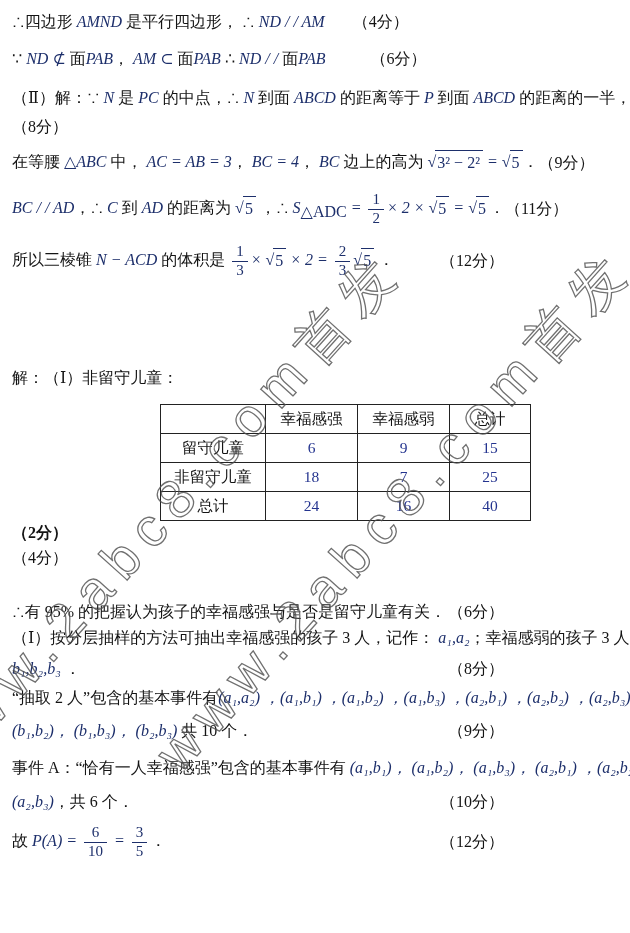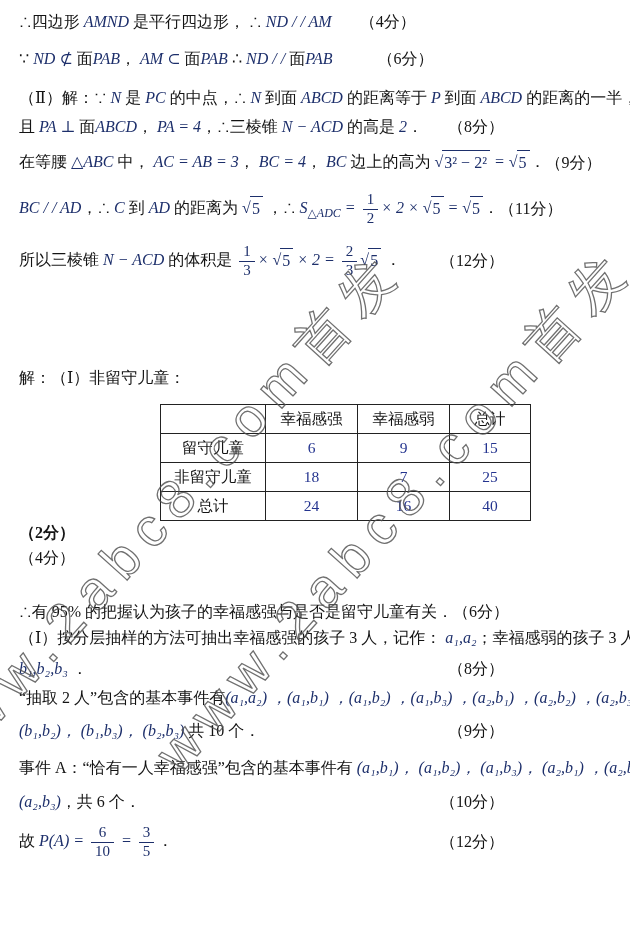--- a/index.html
+++ b/index.html
@@ -1,37 +1,37 @@
 <!DOCTYPE html>
 <html><head>
 <meta charset="utf-8">
 <style>
   html,body{margin:0;padding:0;background:#ffffff;}
   body{width:630px;height:933px;overflow:hidden;}
   .page{position:relative;width:630px;height:933px;background:#fff;
         font-family:"Liberation Serif","DejaVu Serif",serif;color:#141414;overflow:hidden;}
-  .line{position:absolute;left:12px;right:6px;font-size:16px;line-height:1.5;white-space:nowrap;margin-left:7px;}
+  .line{position:absolute;left:12px;right:6px;font-size:16px;line-height:1.5;white-space:nowrap;}
   .flexline{display:flex;justify-content:space-between;align-items:center;padding-right:120px;}
   .endline{display:flex;justify-content:flex-start;align-items:center;padding-right:110px;font-weight:bold;}
   .cn{font-style:normal;color:#141414;}
   .math{font-style:italic;color:#1d2f6b;}
   .score{font-style:normal;color:#141414;white-space:nowrap;}
   .gap28{margin-left:28px;}
   .gap45{margin-left:45px;}
   .heading{font-weight:bold;font-size:17px;letter-spacing:.5px;}
   
   .frac{display:inline-flex;flex-direction:column;text-align:center;vertical-align:middle;
         margin:0 3px;font-size:15px;line-height:1.18;color:#1d2f6b;font-style:normal;}
   .fn{border-bottom:1.2px solid #1d2f6b;padding:0 4px;}
   .fd{padding:0 4px;}
   
   .sqrt{display:inline-flex;align-items:flex-start;color:#1d2f6b;font-style:normal;}
   .rsym{font-style:normal;}
   .rad{border-top:1.2px solid #1d2f6b;padding:0 3px 0 2px;margin-left:-1px;}
-  .ssub{font-size:12px;font-style:italic;color:#1d2f6b;vertical-align:-4px;}
+  .ssub{font-size:16px;color:#1d2f6b;vertical-align:-4px;}
   
   .ctable{position:absolute;left:160px;top:404px;border-collapse:collapse;}
   .ctable td{border:1.2px solid #222;text-align:center;font-size:15.5px;padding:1px 4px;height:26px;}
   .col0{width:96px;} .col1{width:83px;} .col2{width:83px;} .col3{width:72px;}
   .tnum{color:#24348f;}
   
   .wm{position:absolute;white-space:nowrap;font-family:"Liberation Sans","DejaVu Sans",sans-serif;
       font-size:54px;letter-spacing:12px;color:transparent;
       -webkit-text-stroke:1.3px #4d4d4d;opacity:.8;pointer-events:none;z-index:5;
       transform:translate(-50%,-50%) rotate(-48deg);}
@@ -46,21 +46,20 @@
   <div class="wm wm1">www.2abc8.com首发</div>
   <div class="wm wm2">www.2abc8.com首发</div>
 
   <div class="line" style="top:10px"><span class="cn">∴四边形 </span><span class="math">AMND</span><span class="cn"> 是平行四边形， ∴ </span><span class="math">ND / / AM</span><span class="score gap28">（4分）</span></div>
 
   <div class="line" style="top:47px"><span class="cn">∵ </span><span class="math">ND ⊄ </span><span class="cn">面</span><span class="math">PAB</span><span class="cn">， </span><span class="math">AM ⊂ </span><span class="cn">面</span><span class="math">PAB</span><span class="cn">  ∴ </span><span class="math">ND / / </span><span class="cn">面</span><span class="math">PAB</span><span class="score gap45">（6分）</span></div>
 
   <div class="line" style="top:86px"><span class="cn">（Ⅱ）解：∵ </span><span class="math">N </span><span class="cn">是 </span><span class="math">PC </span><span class="cn">的中点，∴ </span><span class="math">N </span><span class="cn">到面 </span><span class="math">ABCD </span><span class="cn">的距离等于 </span><span class="math">P </span><span class="cn">到面 </span><span class="math">ABCD </span><span class="cn">的距离的一半，</span></div>
 
   <div class="line flexline" style="top:115px">
-      <span><span class="cn">且 </span><span class="math">PA ⊥ </span><span class="cn">面</span><span class="math">ABCD</span><span class="cn">， </span><span class="math">PA = 4</span><span class="cn">，∴三棱锥 </span><span class="math">N − ACD </span><span class="cn">的高是 </span><span class="math">2</span><span class="cn">．</span></span>
       <span class="score">（8分）</span>
     </div>
 
   <div class="line flexline" style="top:150px">
       <span><span class="cn">在等腰 </span><span class="math">△ABC </span><span class="cn">中， </span><span class="math">AC = AB = 3</span><span class="cn">， </span><span class="math">BC = 4</span><span class="cn">， </span><span class="math">BC </span><span class="cn">边上的高为 </span><span class="sqrt">
           <span class="rsym">√</span>
           <span class="rad">3² − 2²</span>
         </span><span class="math"> = </span><span class="sqrt">
           <span class="rsym">√</span>
           <span class="rad">5</span>

